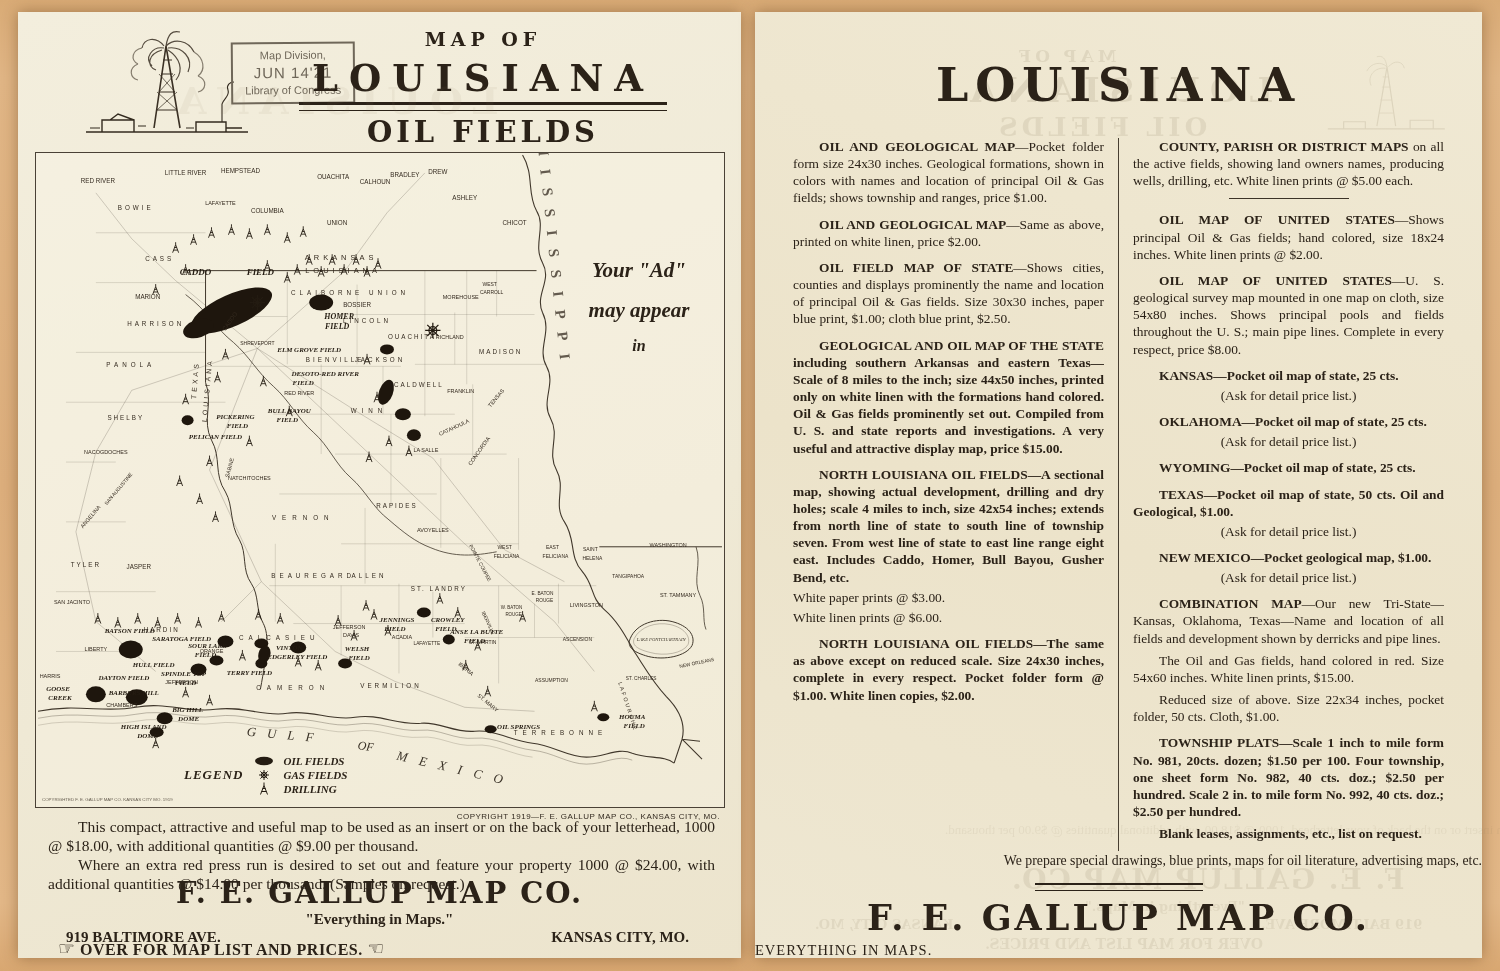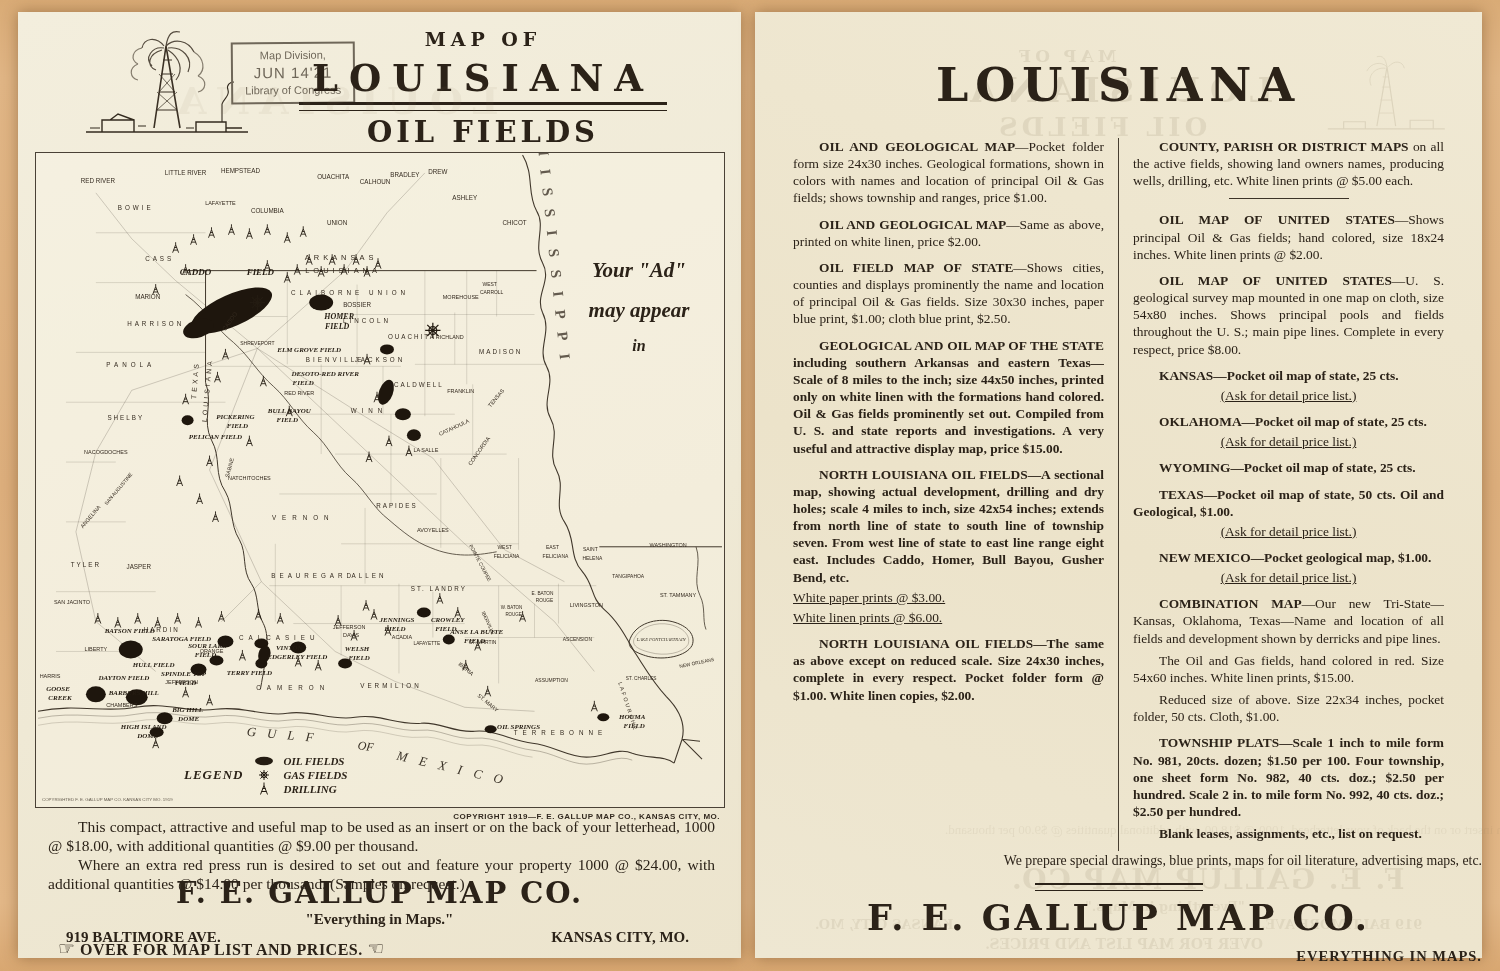--- a/index.html
+++ b/index.html
@@ -33,48 +33,48 @@
   .ml.w{font-family:"Liberation Serif",serif;font-style:italic;fill:#3a3227;}
   .ml.t{font-family:"Liberation Sans",sans-serif;}
   .ml.c{text-anchor:start;opacity:.75;}
   .geo{stroke:#40372b;fill:none;}
   .ad-box{position:absolute;right:6px;top:98px;width:158px;text-align:center;font-style:italic;font-weight:bold;line-height:1.9;font-size:21px;}
   .ad-box .small{font-size:16px;}
   .legend{position:absolute;left:148px;bottom:12px;font-size:11px;font-style:italic;font-weight:bold;display:flex;align-items:center;gap:10px;}
   .legend .rows{display:flex;flex-direction:column;gap:1px;}
   .legend .row{display:flex;align-items:center;gap:8px;height:13px;}
   .legend-title{font-size:13px;letter-spacing:1px;}
-  .map-copyright{position:absolute;right:4px;bottom:-14px;font-family:"Liberation Sans",sans-serif;font-size:8px;letter-spacing:.5px;font-weight:bold;color:#332a20;}
+  .map-copyright{position:absolute;right:4px;bottom:-14px;font-family:"Liberation Sans",sans-serif;font-size:8px;letter-spacing:.5px;font-weight:normal;color:#332a20;}
   
   .lp-copy{position:absolute;left:30px;right:26px;top:806px;font-size:15.5px;line-height:1.22;text-align:justify;}
   .lp-copy p{margin:0;text-indent:30px;}
   .lp-company{position:absolute;left:0;right:0;top:864px;text-align:center;font-family:"DejaVu Serif",serif;font-size:29px;font-weight:bold;letter-spacing:2px;}
   .lp-tagline{position:absolute;left:0;right:0;top:899px;text-align:center;font-size:15px;font-weight:bold;}
   .lp-addr-l{position:absolute;left:48px;top:917px;font-size:15px;font-weight:bold;}
   .lp-addr-r{position:absolute;right:52px;top:917px;font-size:15px;font-weight:bold;}
   .lp-over{position:absolute;left:0;right:12px;top:925px;text-align:left;font-size:16px;font-weight:bold;letter-spacing:.5px;padding-left:40px;}
   .hand{font-size:19px;font-weight:normal;}
   
   #right-page .content{position:relative;z-index:2;}
   .rp-title{margin-top:46px;text-align:center;font-family:"DejaVu Serif",serif;font-size:46px;font-weight:bold;letter-spacing:7px;}
   .cols{display:flex;margin-top:26px;padding:0 24px;}
   .col{width:50%;padding:0 14px;font-size:13.4px;line-height:1.28;}
   .col+.col{border-left:1.5px solid #473e31;}
   .price-item{margin:0 0 9px;text-align:justify;text-indent:26px;}
   .price-item.cont{margin-top:-4px;}
   .price-item .lead{font-weight:bold;}
   .price-item.heavy{font-weight:bold;}
-  .subline{margin:-6px 0 9px;text-decoration:underline;}
+  .subline{margin:-6px 0 9px;}
   .subline.indent{}
   .subline.center{text-align:center;}
   .colsep{width:120px;margin:4px auto 12px;border-top:1.2px solid #3c3327;}
   .prepare-line{text-align:right;font-size:13.8px;margin-top:2px;}
   .rp-rule{width:168px;margin:14px auto 6px;height:5px;border-top:2.5px solid #2b2218;border-bottom:1.2px solid #2b2218;}
   .rp-company{text-align:center;font-family:"DejaVu Serif",serif;font-size:35px;font-weight:bold;letter-spacing:3px;margin-top:2px;}
-  .rp-sub{text-align:right;font-size:14.5px;font-weight:bold;letter-spacing:1px;margin-top:10px;}
+  .rp-sub{text-align:left;font-size:14.5px;font-weight:normal;letter-spacing:1px;margin-top:4px;}
   
   .ghost{position:absolute;transform:scaleX(-1);color:#8a7c5e;pointer-events:none;z-index:1;font-family:"DejaVu Serif",serif;font-weight:bold;white-space:nowrap;filter:blur(.4px);}
 </style>
 </head>
 <body>
 
 <div class="page" id="left-page">
 
   <div class="ghost" style="left:150px;top:66px;font-size:38px;letter-spacing:9px;opacity:.07;">LOUISIANA</div>
 

